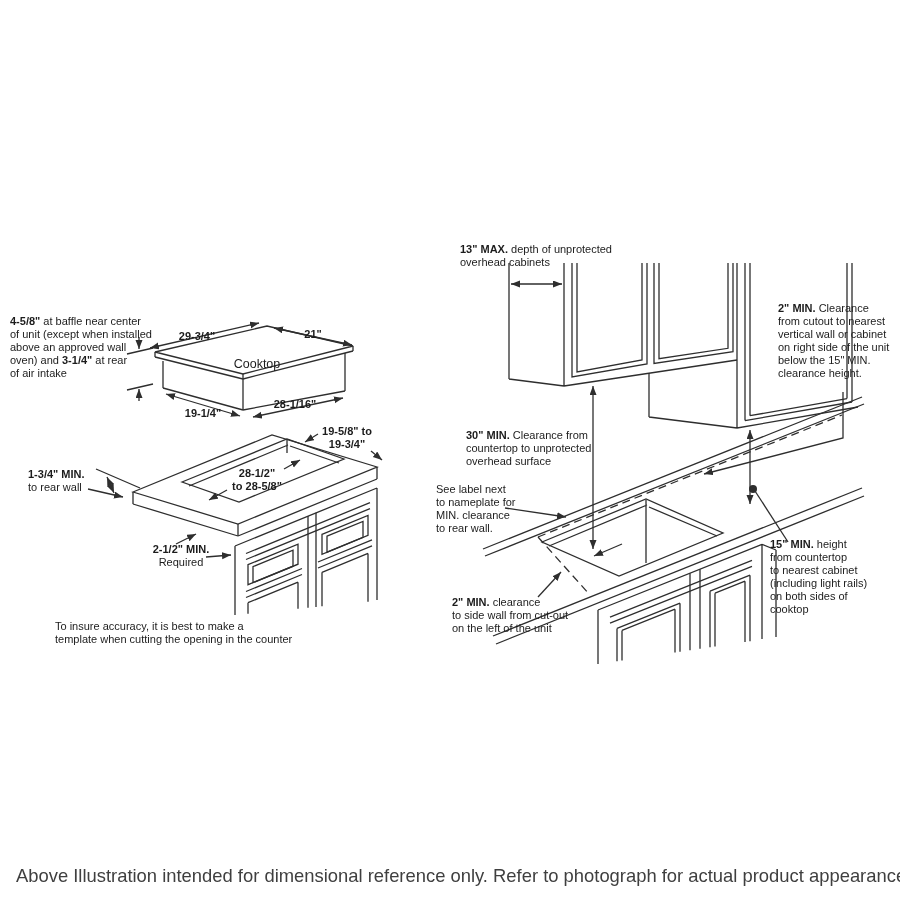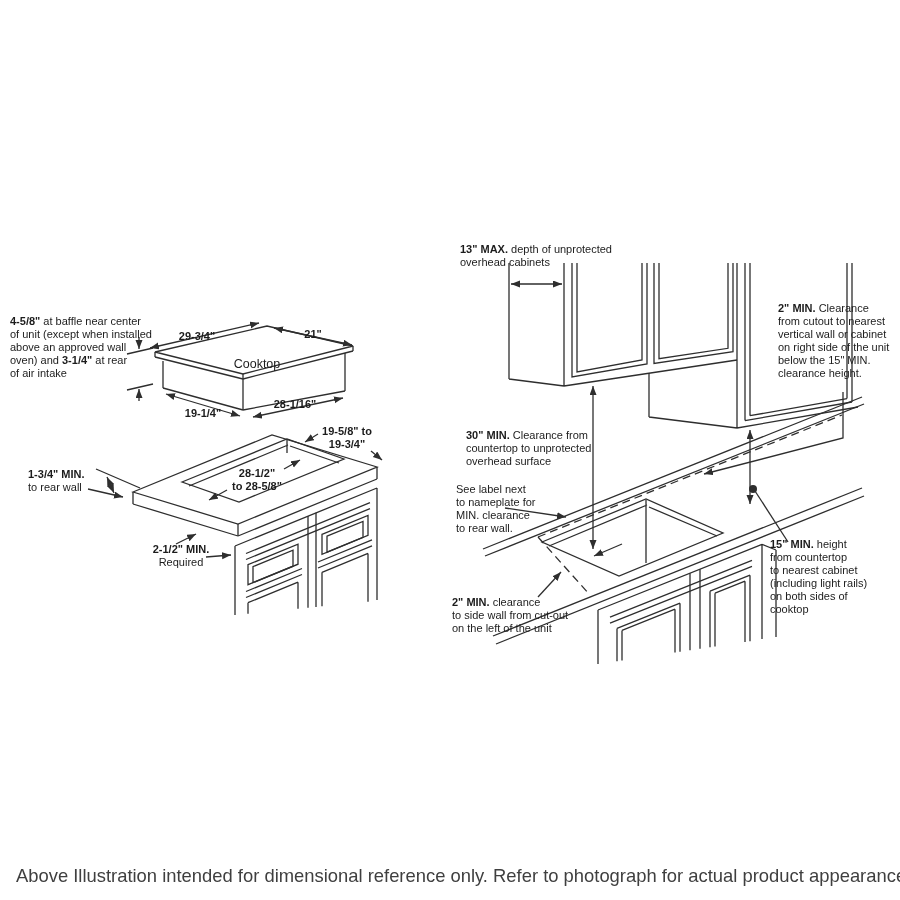--- a/index.html
+++ b/index.html
@@ -140,33 +140,35 @@
   <div class="lbl ctr b" style="left:203px;top:413px;">19-1/4"</div>
   <div class="lbl ctr b" style="left:295px;top:404px;">28-1/16"</div>
   <div class="lbl ctr b" style="left:347px;top:438px;">19-5/8" to
 19-3/4"</div>
   <div class="lbl ctr b" style="left:257px;top:480px;">28-1/2"
 to 28-5/8"</div>
   <div class="lbl" style="left:28px;top:468px;"><b>1-3/4" MIN.</b>
 to rear wall</div>
   <div class="lbl ctr" style="left:181px;top:556px;"><b>2-1/2" MIN.</b>
 Required</div>
+  <div class="lbl" style="left:55px;top:620px;">To insure accuracy, it is best to make a
+template when cutting the opening in the counter</div>
 
   <div class="lbl" style="left:460px;top:243px;"><b>13" MAX.</b> depth of unprotected
 overhead cabinets</div>
   <div class="lbl" style="left:778px;top:302px;"><b>2" MIN.</b> Clearance
 from cutout to nearest
 vertical wall or cabinet
 on right side of the unit
 below the 15" MIN.
 clearance height.</div>
   <div class="lbl" style="left:466px;top:429px;"><b>30" MIN.</b> Clearance from
 countertop to unprotected
 overhead surface</div>
-  <div class="lbl" style="left:456px;top:483px;">See label next
+  <div class="lbl" style="left:436px;top:483px;">See label next
 to nameplate for
 MIN. clearance
 to rear wall.</div>
   <div class="lbl" style="left:452px;top:596px;"><b>2" MIN.</b> clearance
 to side wall from cut-out
 on the left of the unit</div>
   <div class="lbl" style="left:770px;top:538px;"><b>15" MIN.</b> height
 from countertop
 to nearest cabinet
 (including light rails)

